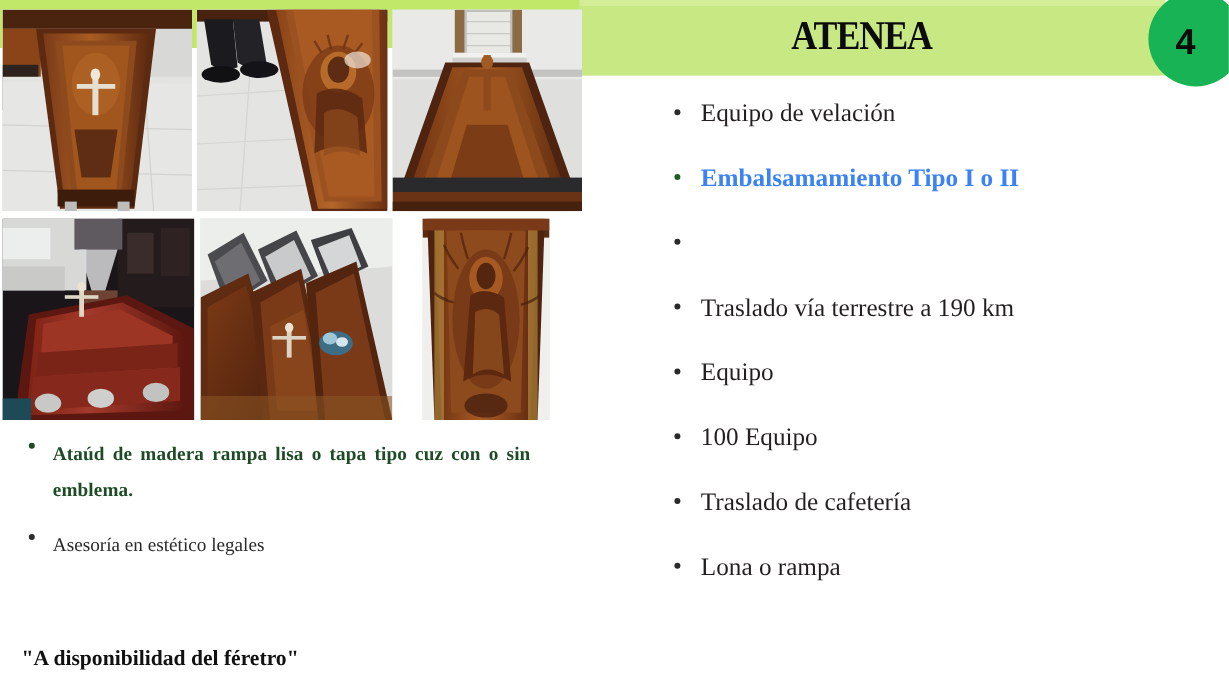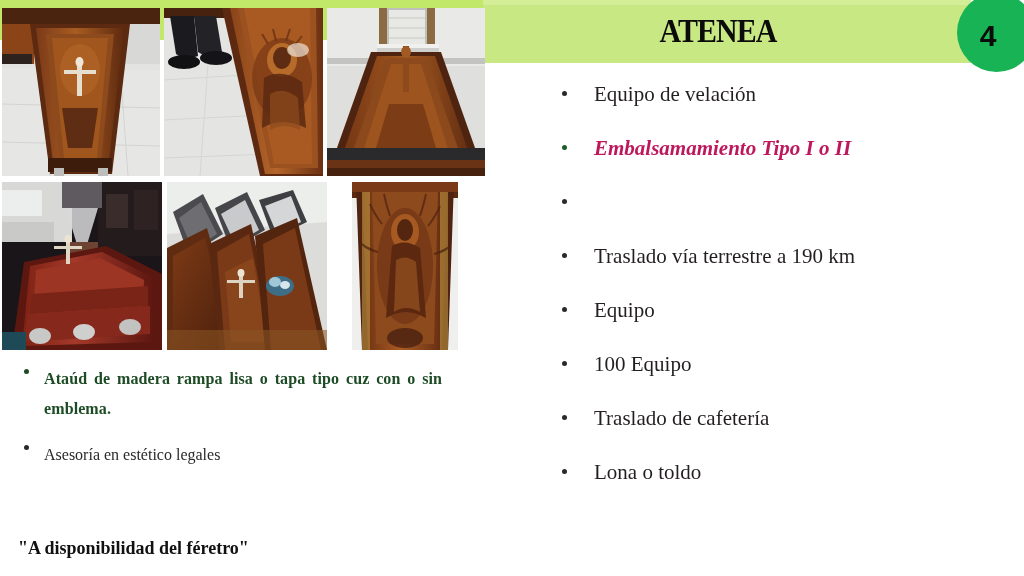--- a/index.html
+++ b/index.html
@@ -180,27 +180,25 @@
     width: 5px;
     height: 5px;
     border-radius: 50%;
     background: #2a2a2a;
   }
   .rl-text {
     font-size: 21px;
     line-height: 28px;
     color: #231f20;
     white-space: nowrap;
-    margin-left: 10px;
   }
   .rl-item.is-highlight .rl-bullet { background: #1d5e27; }
   .rl-item.is-highlight .rl-text {
-    color: #be185d;
+    color: #3b82f6;
     font-weight: bold;
-    font-style: italic;
   }
 </style>
 </head>
 <body>
 
 <div class="slide">
 
   <div class="photo-accent"></div>
 
   <div class="header-bar"></div>
@@ -499,17 +497,17 @@
     <div class="rl-item">
       <span class="rl-bullet"></span>
       <span class="rl-text">100 Equipo</span>
     </div>
     <div class="rl-item">
       <span class="rl-bullet"></span>
       <span class="rl-text">Traslado de cafetería</span>
     </div>
     <div class="rl-item">
       <span class="rl-bullet"></span>
-      <span class="rl-text">Lona o toldo</span>
+      <span class="rl-text">Lona o rampa</span>
     </div>
   </div>
 
 </div>
 
 </body></html>

